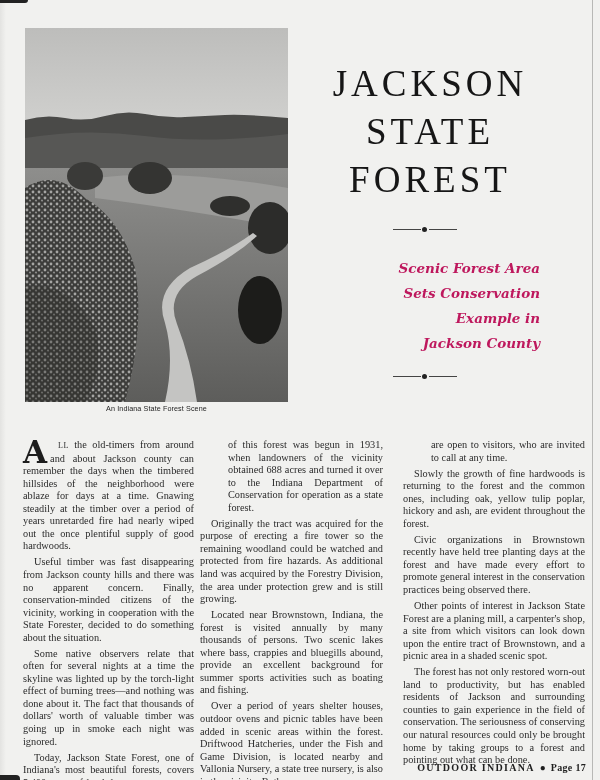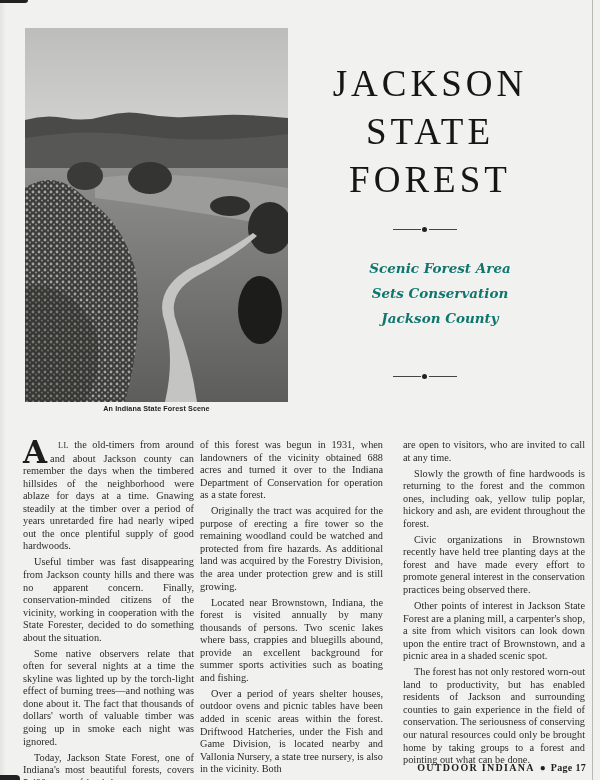--- a/index.html
+++ b/index.html
@@ -30,21 +30,21 @@
   
   .photo {
     position: absolute; left: 25px; top: 28px; width: 263px; height: 374px;
     overflow: hidden; background: #9a9a98;
   }
   .photo svg { display: block; width: 100%; height: 100%; }
   .caption {
     position: absolute; left: 25px; top: 404px; width: 263px;
     text-align: center;
     font-family: "Liberation Sans", "DejaVu Sans", sans-serif;
-    font-weight: bold; font-size: 7.2px; letter-spacing: 0.1px;
+    font-weight: normal; font-size: 7.2px; letter-spacing: 0.1px;
     color: #1e1e1e;
   }
 
   
   .title {
     position: absolute; left: 300px; top: 60px; width: 260px;
     text-align: center;
     font-family: Liberation Serif, serif;
     font-size: 37px; line-height: 48px; letter-spacing: 4px;
     color: #161616;
@@ -55,40 +55,40 @@
   }
   .ornament .line { position: absolute; top: 2.5px; height: 1px; width: 28px; background: #444; }
   .ornament .line.l { left: 0; }
   .ornament .line.r { right: 0; }
   .ornament .dot { position: absolute; left: 29px; top: 0.5px; width: 5px; height: 5px; border-radius: 50%; background: #222; }
   .orn1 { left: 393px; top: 226px; }
   .orn2 { left: 393px; top: 373px; }
 
   .subtitle {
     position: absolute; left: 340px; top: 256px; width: 200px;
-    text-align: center;
+    text-align: right;
     font-family: "DejaVu Serif", "Liberation Serif", serif;
     font-style: italic; font-weight: bold;
     font-size: 13.5px; line-height: 25px;
-    color: #0f766e;
+    color: #be185d;
   }
   .subtitle div { display: block; }
 
   
   .col {
     position: absolute; top: 439px;
     font-size: 10.3px; line-height: 12.55px;
     text-align: justify; color: #2b2b2b;
     hyphens: manual;
   }
   .col1 { left: 23px; width: 171px; }
   .col2 { left: 200px; width: 183px; }
   .col3 { left: 403px; width: 182px; }
   .col p { text-indent: 11px; margin-bottom: 3.5px; }
-  .col p.noindent { text-indent: 0; }
+  .col p.noindent { text-indent: 0; margin-left: 28px; }
   .col p.first { text-indent: 0; }
   .dropcap {
     float: left; font-size: 31px; line-height: 24px;
     margin: 1px 3px 0 0; font-weight: bold; color: #1d1d1d;
     font-family: "DejaVu Serif", serif;
   }
   .smallcaps { font-size: 8px; letter-spacing: 0.5px; margin-left: 8px; }
 
   .footer {
     position: absolute; left: 364px; top: 762px; width: 222px;
@@ -156,20 +156,21 @@
 
 <div class="ornament orn1">
   <span class="line l"></span>
     <span class="dot"></span>
     <span class="line r"></span>
 </div>
 
 <div class="subtitle">
   <div>Scenic Forest Area</div>
   <div>Sets Conservation</div>
+  <div>Example in</div>
   <div>Jackson County</div>
 </div>
 
 <div class="ornament orn2">
   <span class="line l"></span>
     <span class="dot"></span>
     <span class="line r"></span>
 </div>
 
 <div class="col col1">

